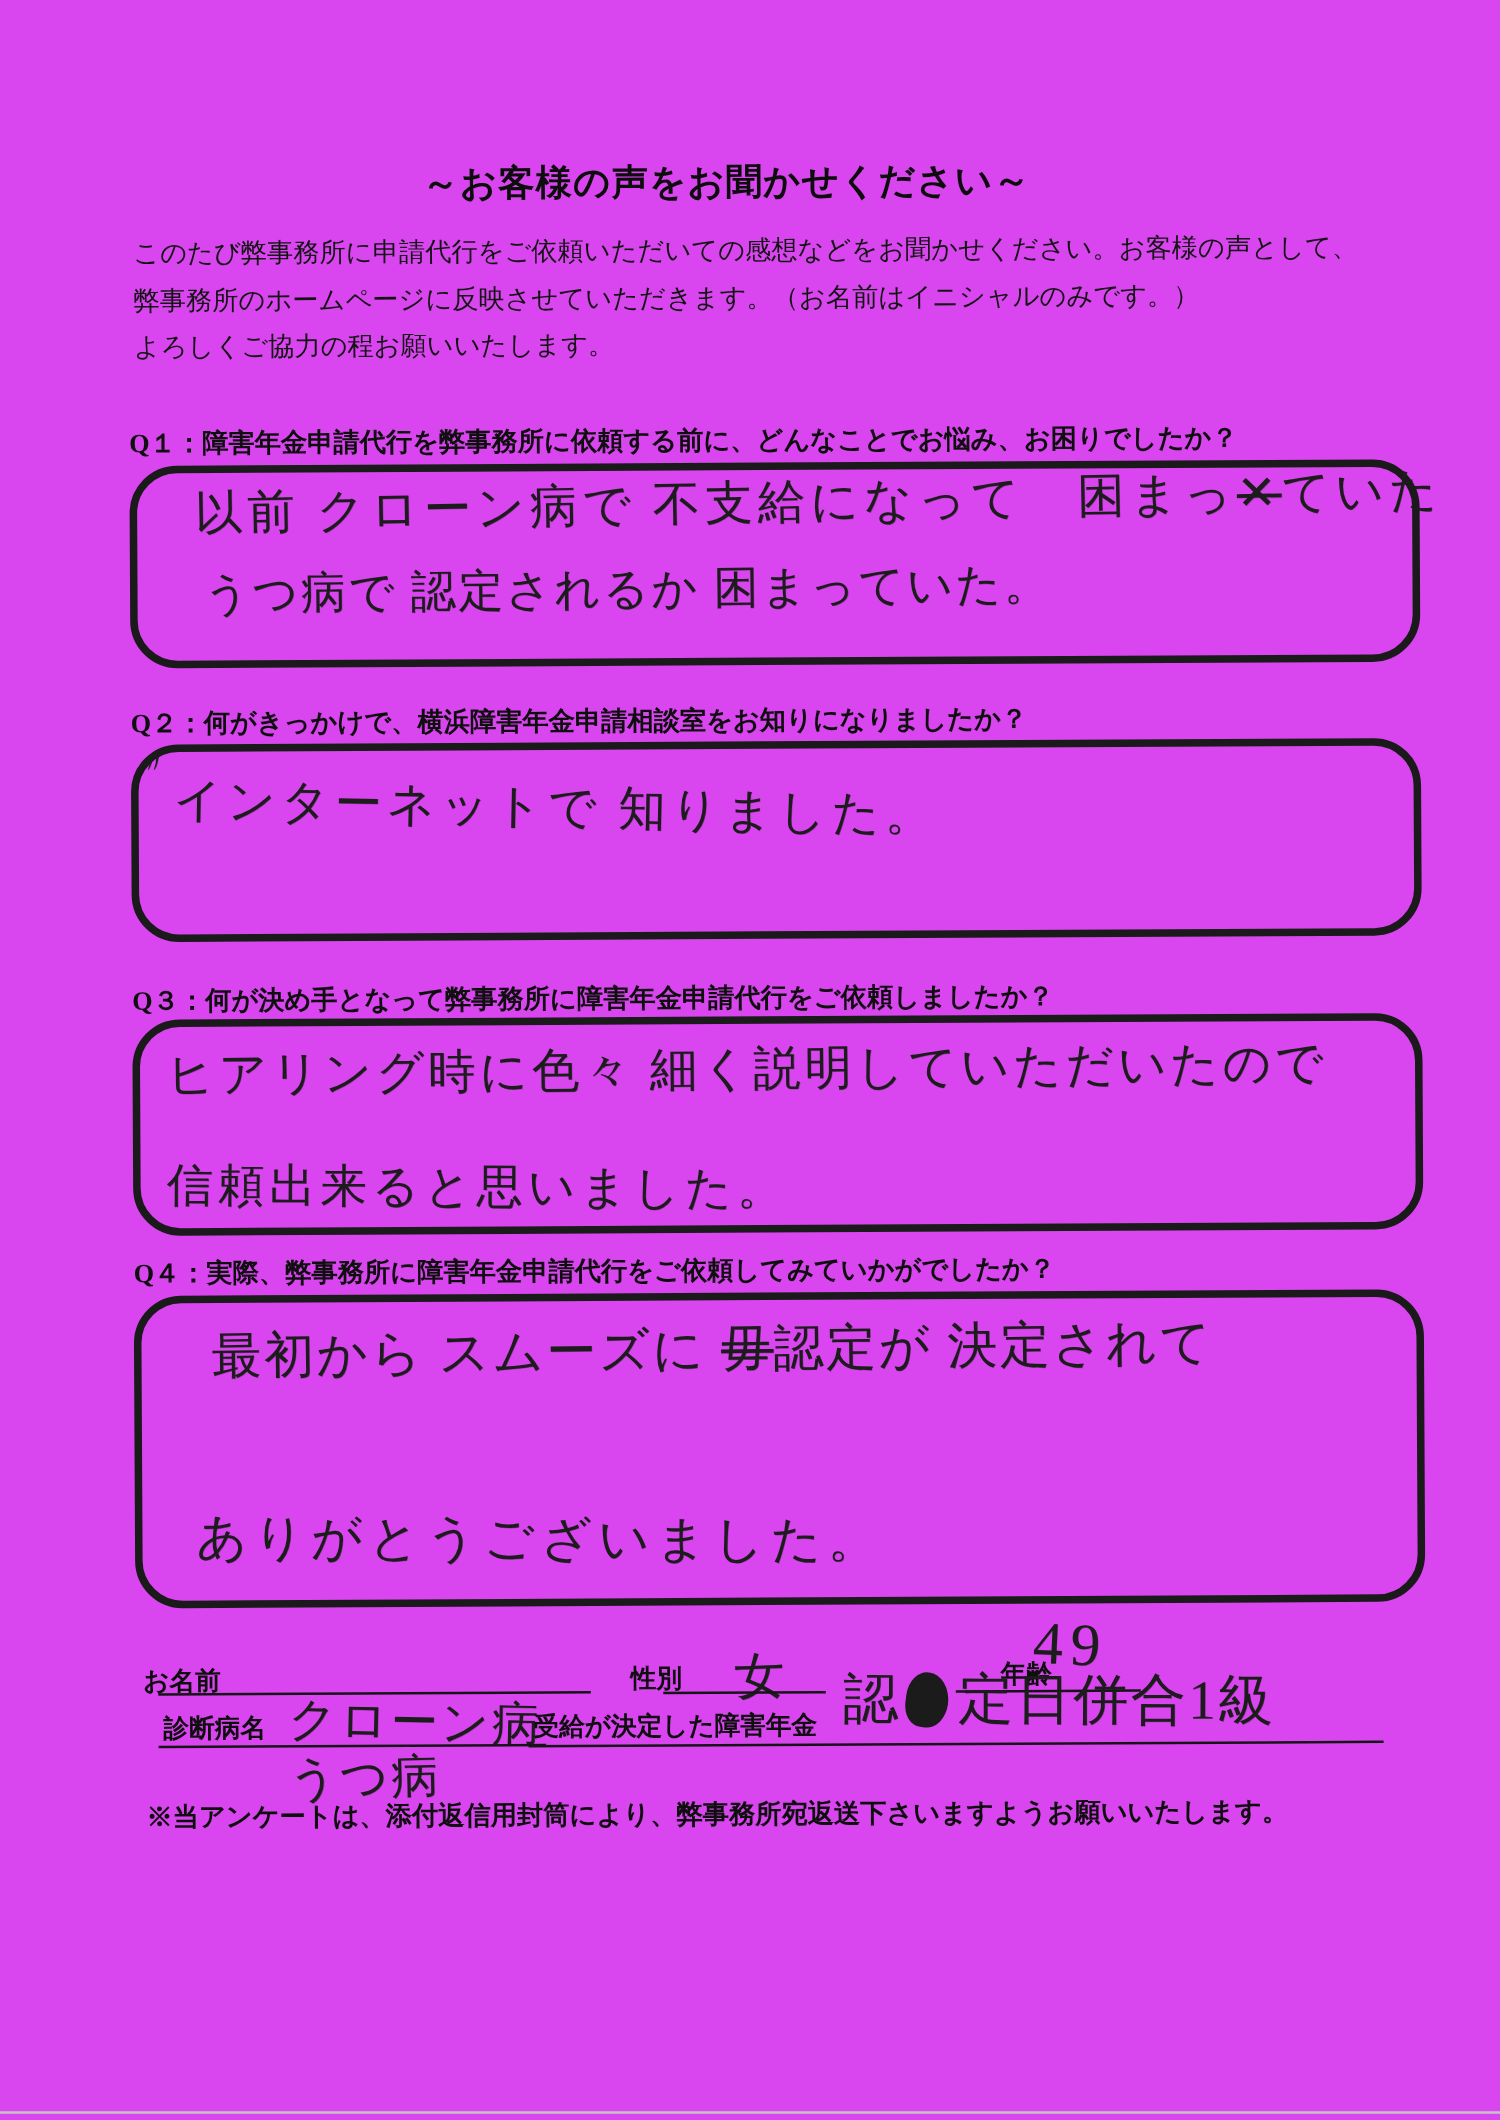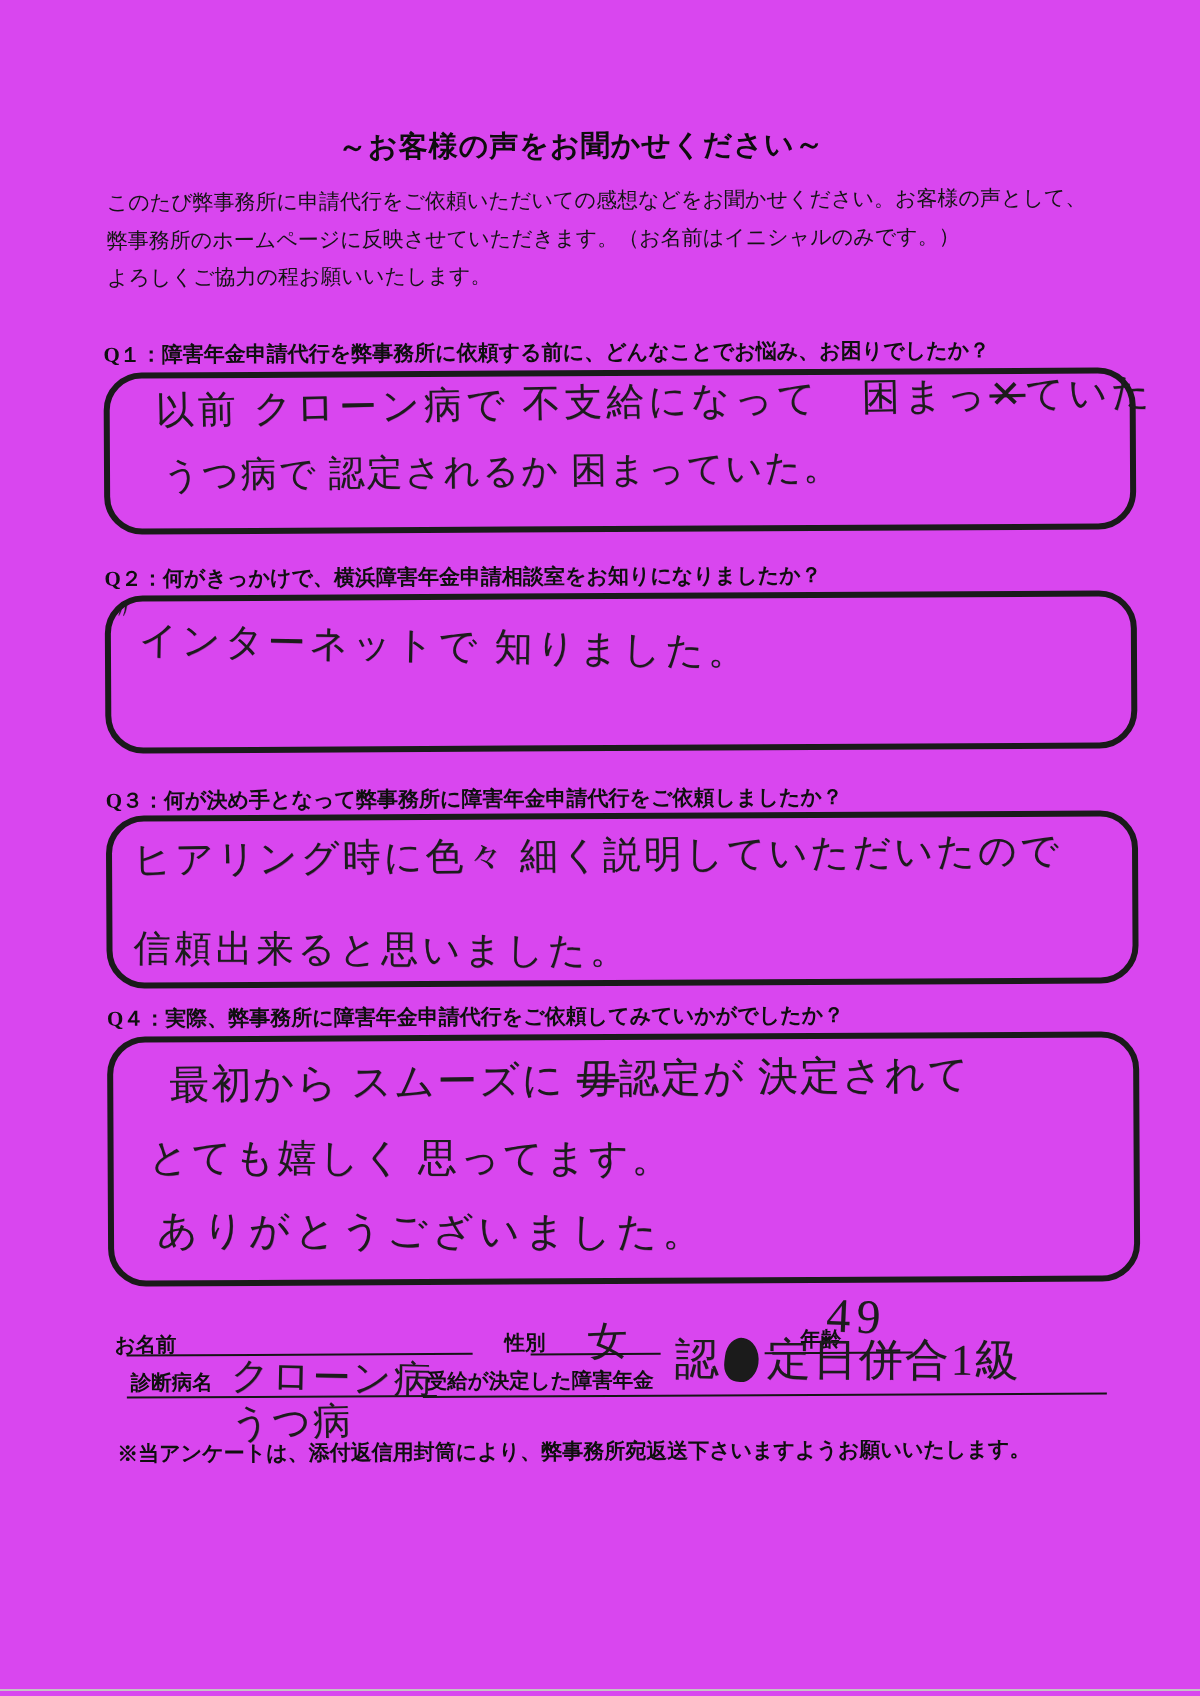--- a/index.html
+++ b/index.html
@@ -66,21 +66,20 @@
     <div class="abs qlabel" style="top:784px">Q３：何が決め手となって弊事務所に障害年金申請代行をご依頼しましたか？</div>
     <div class="abox" style="top:813px;height:173px"></div>
     <div class="hw" style="left:133px;top:832px;font-size:38px;letter-spacing:3px;transform:rotate(-0.3deg)">ヒアリング時に色々 細く説明していただいたので</div>
     <div class="hw" style="left:133px;top:921px;font-size:37px;letter-spacing:4px;transform:rotate(0.6deg)">信頼出来ると思いました。</div>
 
     <div class="abs qlabel" style="top:1002px">Q４：実際、弊事務所に障害年金申請代行をご依頼してみていかがでしたか？</div>
     <div class="abox" style="top:1034px;height:250px"></div>
     <div class="hw" style="left:168px;top:1055px;font-size:40px;letter-spacing:2px;transform:rotate(-0.5deg)">
       <span>最初から スムーズに </span><span class="struck">毋</span><span>認定が 決定されて</span>
     </div>
-    <div class="hw" style="left:147px;top:1128px;font-size:39px;letter-spacing:3px;transform:rotate(0.4deg)">とても嬉しく 思ってます。</div>
     <div class="hw" style="left:155px;top:1200px;font-size:40px;letter-spacing:5px;transform:rotate(0.5deg)">ありがとうございました。</div>
 
     <div class="abs flabel" style="left:112px;top:1328px">お名前</div>
     <div class="uline" style="left:124px;top:1352px;width:346px"></div>
 
     <div class="abs flabel" style="left:502px;top:1328px">性別</div>
     <div class="hw" style="left:585px;top:1314px;font-size:40px;transform:rotate(-2deg)">女</div>
     <div class="uline" style="left:528px;top:1353px;width:130px"></div>
 
     <div class="abs flabel" style="left:798px;top:1326px">年齢</div>

